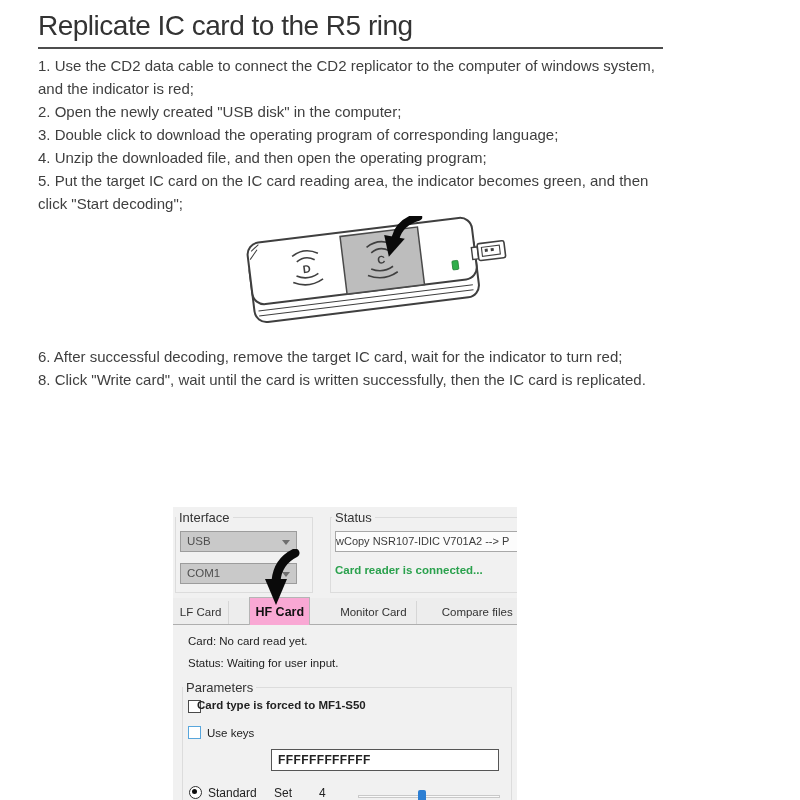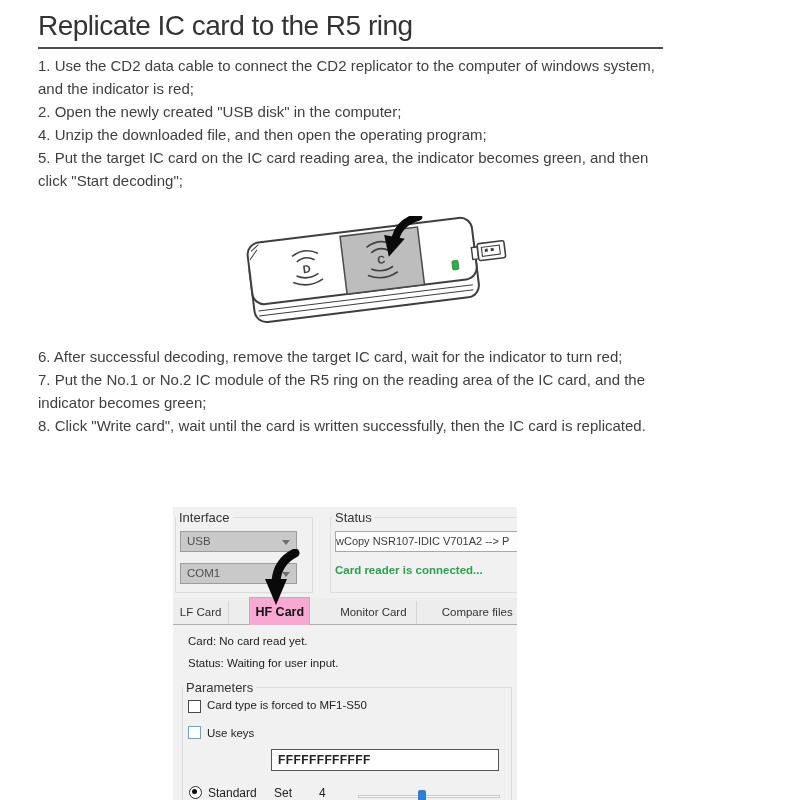--- a/index.html
+++ b/index.html
@@ -78,21 +78,21 @@
   .card-line { position:absolute; left:15px; top:128px; }
   .status-line { position:absolute; left:15px; top:150px; }
 
   .checkbox {
     position:absolute; width:13px; height:13px; background:#ffffff;
     border:1px solid #4a4a4a; z-index:1;
   }
   .cb-cardtype { left:15px; top:193px; }
   .cb-usekeys { left:15px; top:219px; border-color:#58a6dc; }
   .cb-label { position:absolute; z-index:1; }
-  .cb-cardtype-label { left:34px; top:192px; }
+  .cb-cardtype-label { left:24px; top:192px;font-weight:bold; }
   .cb-usekeys-label { left:34px; top:220px; }
   .key-field {
     position:absolute; left:98px; top:214px; width:228px; height:22px;
     background:#ffffff; border:1px solid #555555; z-index:1;
     font-weight:700; font-size:12px; letter-spacing:0.4px; color:#222;
     line-height:20px; padding-left:6px;margin-top:28px;
   }
 
   .radio {
     position:absolute; left:16px; top:279px; width:13px; height:13px;
@@ -120,20 +120,21 @@
 </style>
 </head>
 <body>
 
 <div class="doc-title">Replicate IC card to the R5 ring</div>
 <div class="title-rule"></div>
 
 <div class="steps steps-a">
   <p>1. Use the CD2 data cable to connect the CD2 replicator to the computer of windows system, and the indicator is red;</p>
   <p>2. Open the newly created "USB disk" in the computer;</p>
+  <p>3. Double click to download the operating program of corresponding language;</p>
   <p>4. Unzip the downloaded file, and then open the operating program;</p>
   <p>5. Put the target IC card on the IC card reading area, the indicator becomes green, and then click "Start decoding";</p>
 </div>
 
 <svg class="illustration" viewBox="0 0 320 130">
   <g transform="rotate(-7 160 60)">
 
     <rect x="48" y="30" width="226" height="64" rx="12" fill="#ffffff" stroke="#3f3f3f" stroke-width="2"></rect>
     <line x1="52" y1="82" x2="268" y2="82" stroke="#3f3f3f" stroke-width="1"></line>
     <line x1="52" y1="87" x2="268" y2="87" stroke="#3f3f3f" stroke-width="1"></line>
@@ -172,21 +173,20 @@
       <rect x="277" y="42" width="27" height="17" rx="2" fill="#ffffff" stroke="#3f3f3f" stroke-width="1.6"></rect>
       <rect x="281" y="46" width="18" height="9" fill="none" stroke="#3f3f3f" stroke-width="1.1"></rect>
       <rect x="284" y="48" width="3" height="3" fill="#3f3f3f"></rect>
       <rect x="290" y="48" width="3" height="3" fill="#3f3f3f"></rect>
     </g>
   </g>
 </svg>
 
 <div class="steps steps-b">
   <p>6. After successful decoding, remove the target IC card, wait for the indicator to turn red;</p>
-  <p>7. Put the No.1 or No.2 IC module of the R5 ring on the reading area of the IC card, and the indicator becomes green;</p>
   <p>8. Click "Write card", wait until the card is written successfully, then the IC card is replicated.</p>
 </div>
 
 <div class="app-panel">
 
   <div class="grp grp-interface"></div>
   <div class="grp-label lbl-interface">Interface</div>
   <div class="combo combo-usb">
     <span>USB</span>
     <span class="chevron-down"></span>

